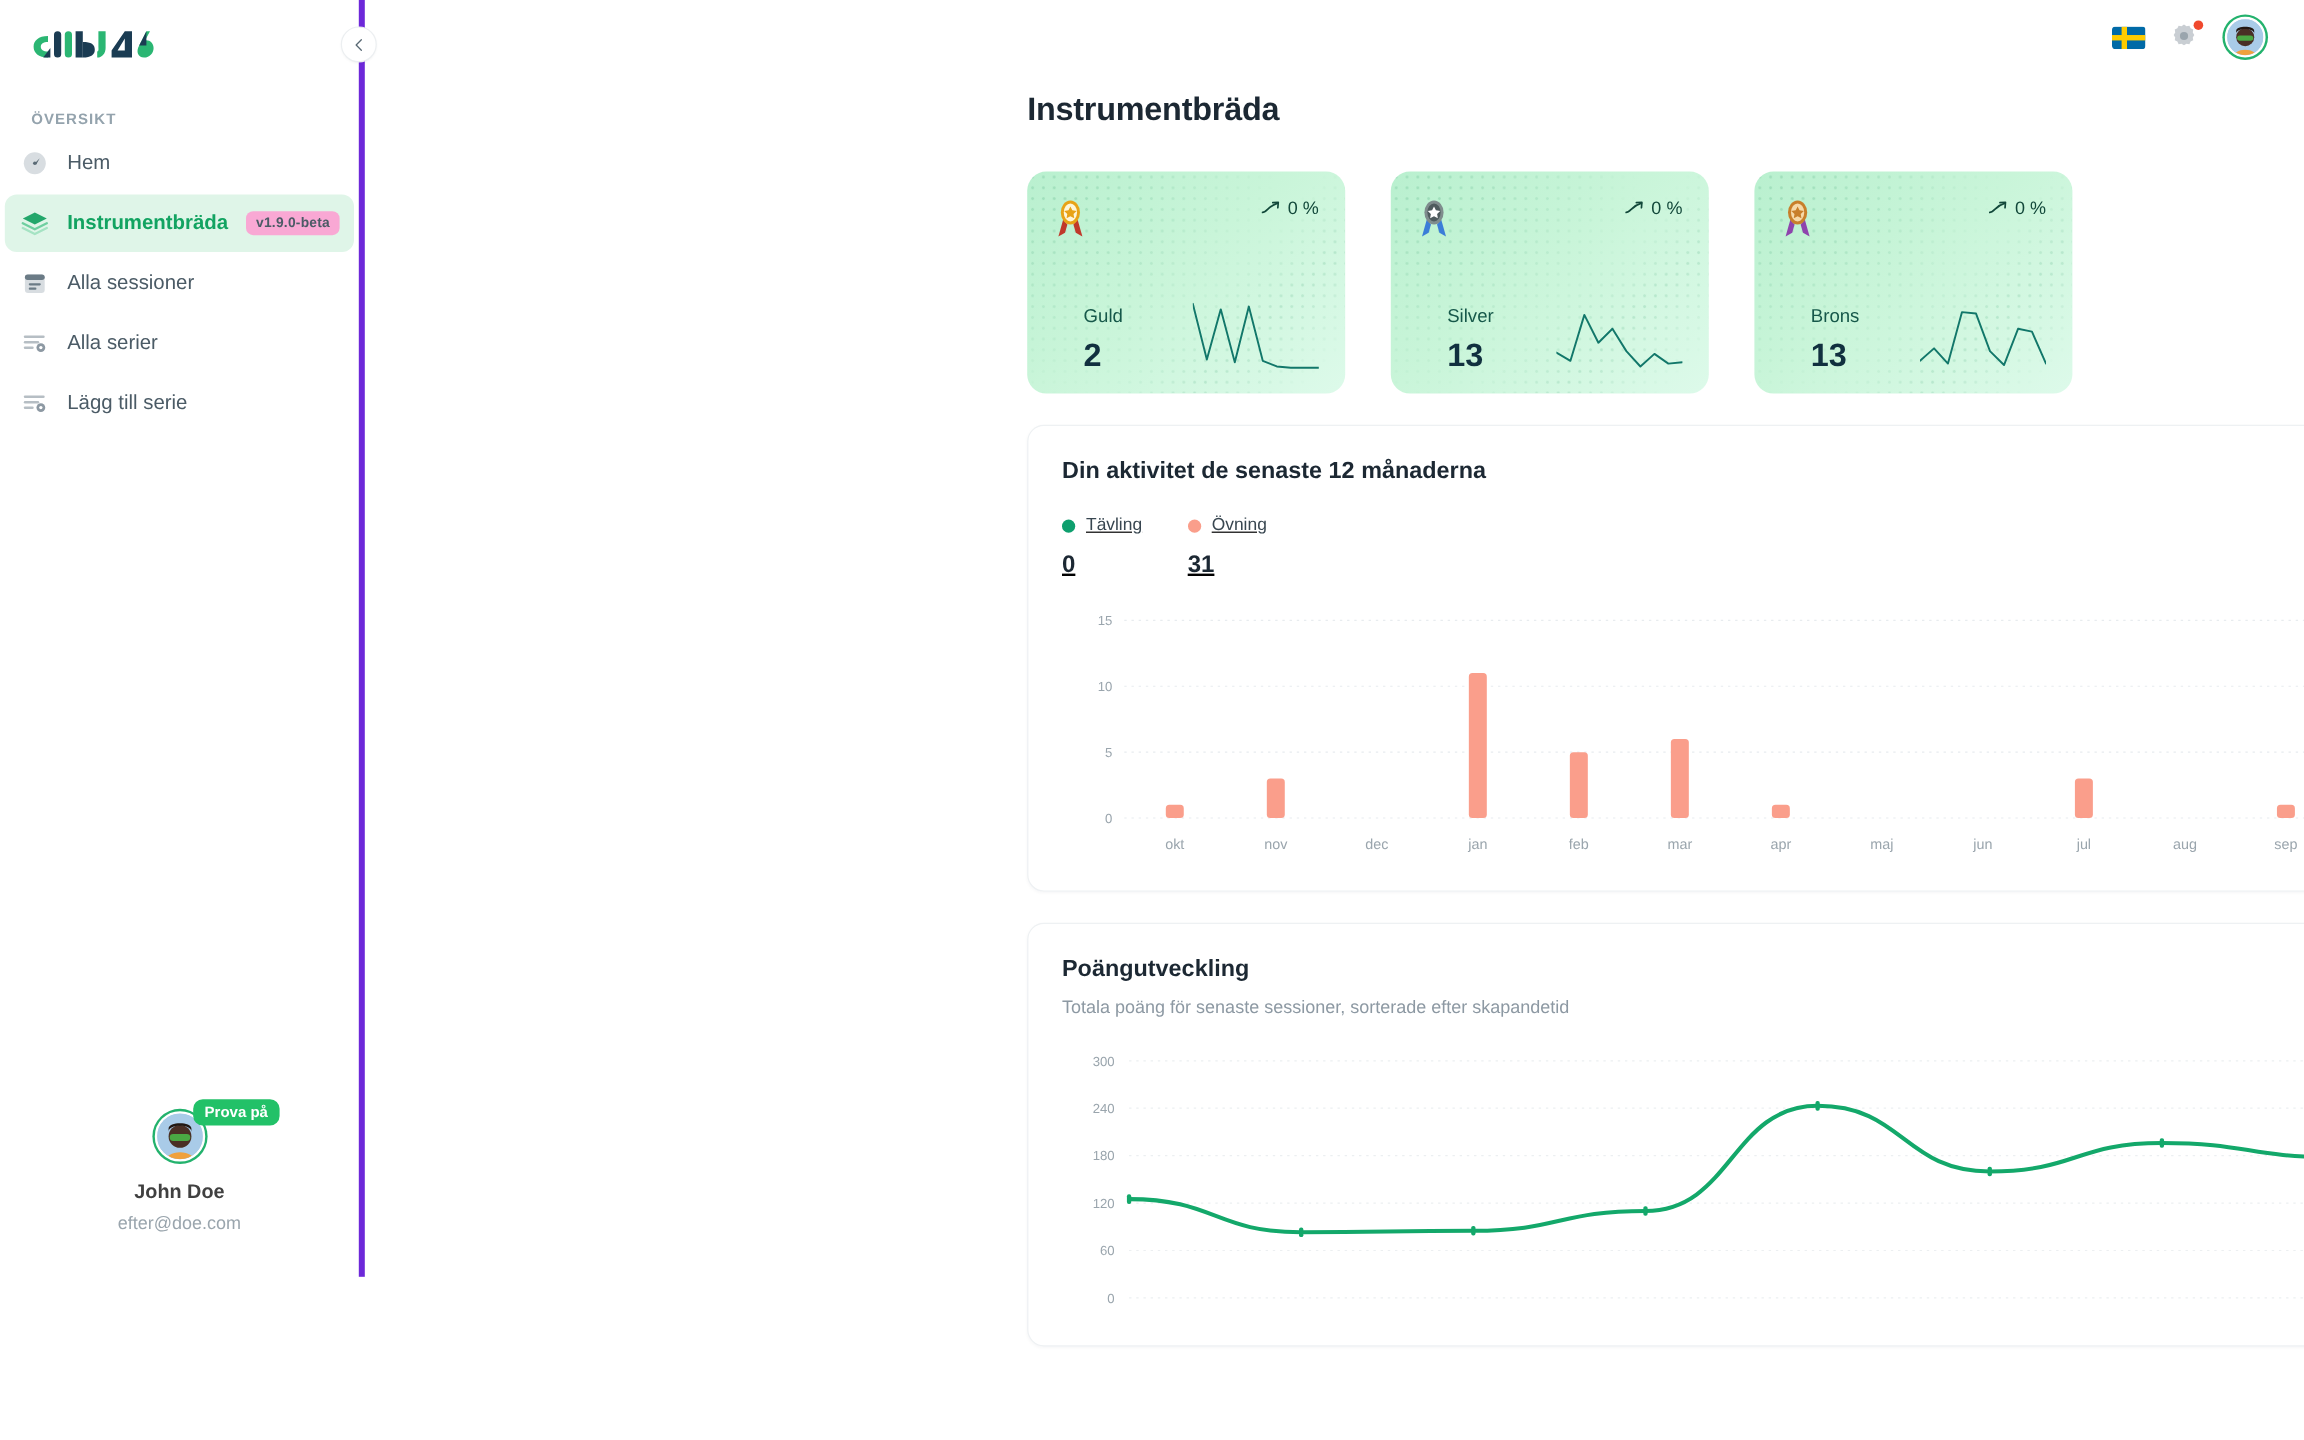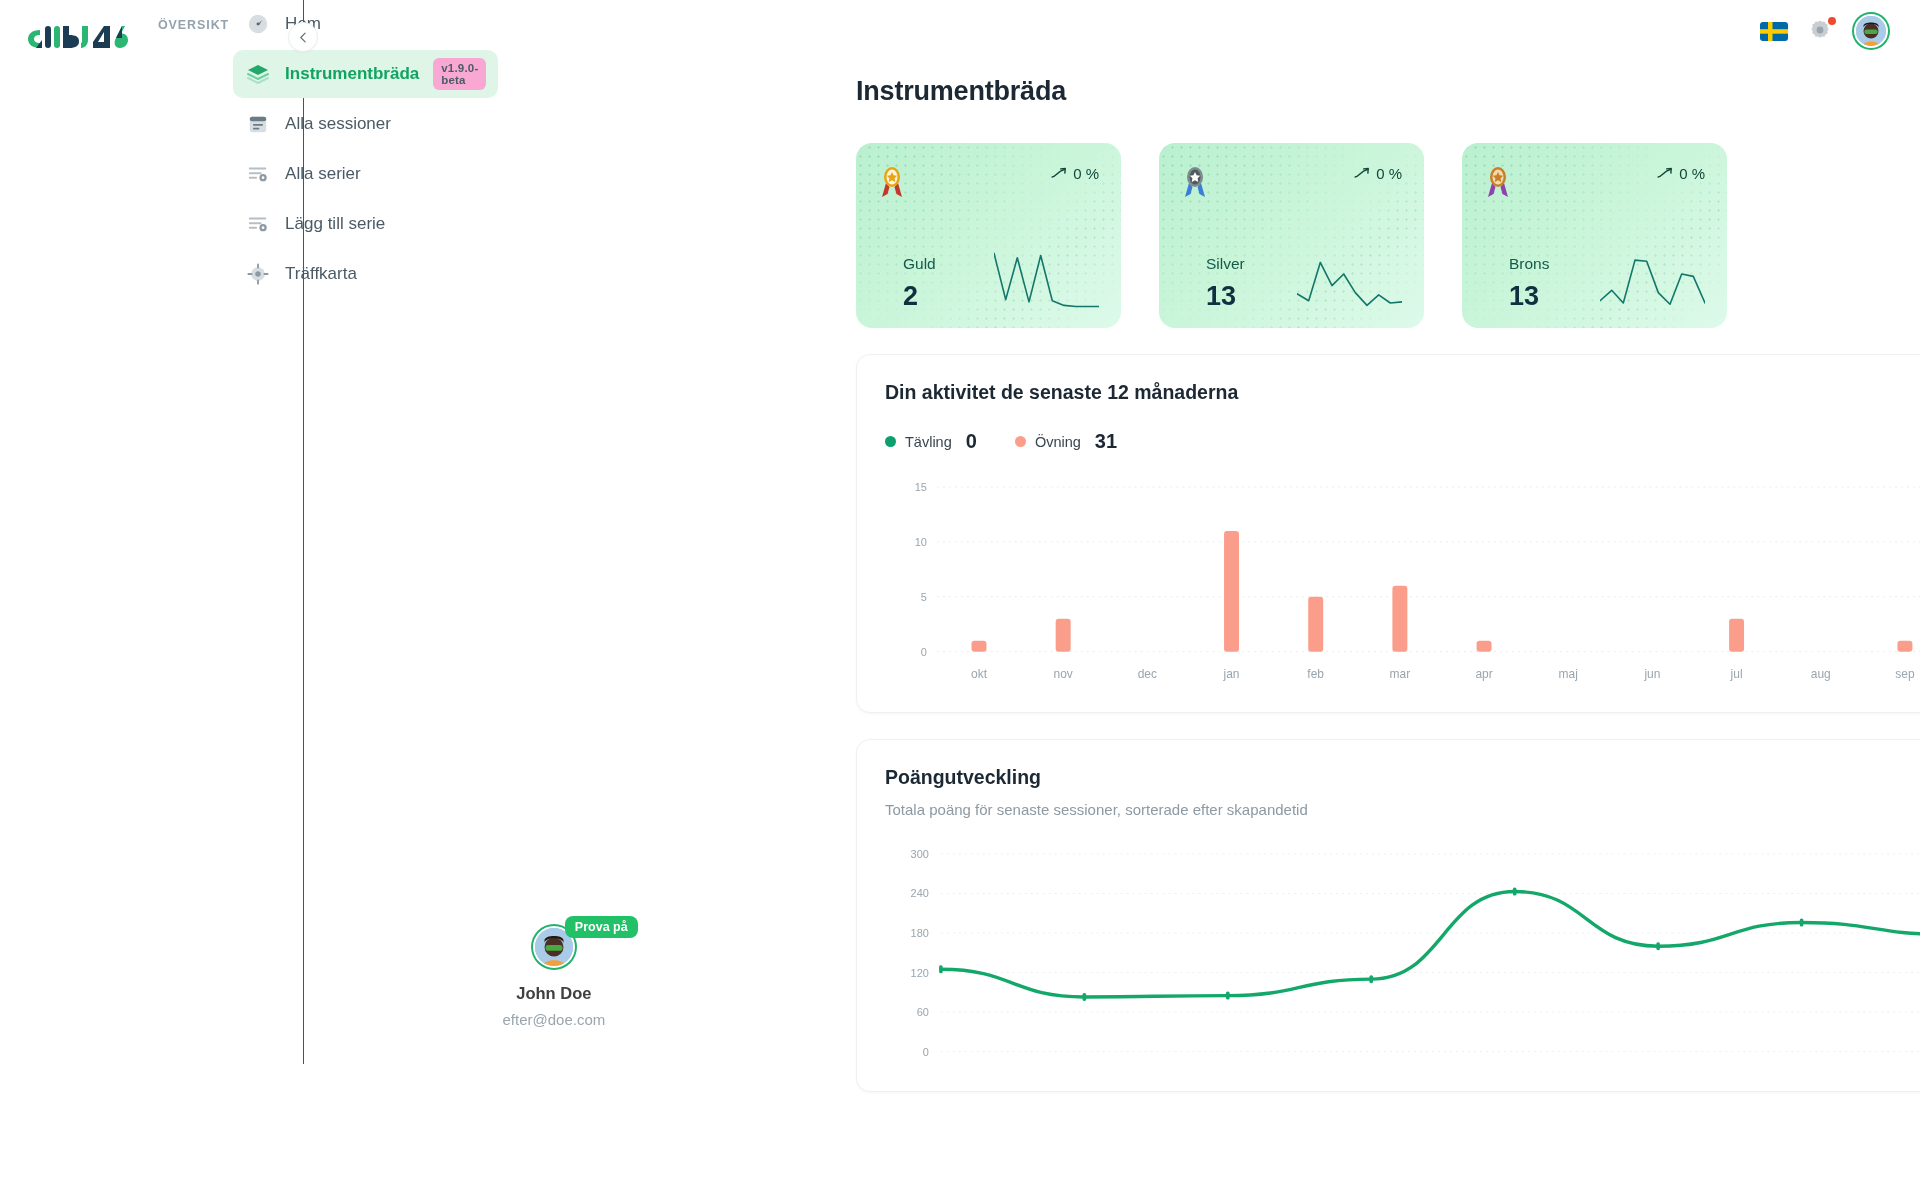--- a/index.html
+++ b/index.html
@@ -8,24 +8,24 @@
     font-family: "Liberation Sans", sans-serif;
     background: #ffffff;
     overflow: hidden;
   }
   #app { display: flex; width: 1920px; height: 1200px; position: relative; }
 
   
   .sidebar {
     width: 304px; height: 1064px;
     background: #ffffff;
-    border-right: 1px solid #6d28d9;
+    border-right: 5px solid #6d28d9;
     position: relative;
     flex: 0 0 304px;
-    display: flex; 
+    display: flex; flex-direction: column;
   }
   .logo-wrap { padding: 22px 0 0 26px; height: 74px; }
   .logo { display: flex; align-items: center; height: 34px; }
   .section-label {
     margin: 18px 0 6px 26px;
     font-size: 12.5px; letter-spacing: .9px;
     color: #94a3ad; font-weight: 600;
   }
   .nav { padding: 0 4px; }
   .nav-item {
@@ -136,21 +136,21 @@
   
   .panel {
     background: #fff; border: 1px solid #eef1f3; border-radius: 14px;
     box-shadow: 0 1px 3px rgba(16,24,40,.04);
     margin-top: 26px; padding: 26px 28px 18px 28px;
   }
   .panel-title { font-size: 19.5px; font-weight: 700; color: #1c2833; }
   .panel-sub { font-size: 15px; color: #8d99a3; margin-top: 12px; }
 
   .legend { display: flex; gap: 38px; margin-top: 26px; }
-  .legend-item { display: flex; flex-direction: row; gap: 14px; }
+  .legend-item { display: flex; flex-direction: column; gap: 14px; text-decoration: underline; }
   .legend-head { display: flex; align-items: center; gap: 9px; font-size: 14.5px; color: #384650; }
   .dot { width: 11px; height: 11px; border-radius: 50%; }
   .legend-val { font-size: 20px; font-weight: 700; color: #1c2833; }
 
   .chart-area { position: relative; margin-top: 26px; }
   svg.chart { display: block; width: 100%; }
 </style>
 </head>
 <body>
 
@@ -233,30 +233,20 @@
             <rect x="2" y="5" width="19" height="2.2" rx="1.1" fill="#b6bec4"></rect>
             <rect x="2" y="10" width="14" height="2.2" rx="1.1" fill="#b6bec4"></rect>
             <rect x="2" y="15" width="9" height="2.2" rx="1.1" fill="#b6bec4"></rect>
             <circle cx="17.5" cy="16" r="4" fill="#8d99a3"></circle>
               <circle cx="17.5" cy="16" r="1.5" fill="#fff"></circle>
           </svg>
         </span>
         <span class="nav-label">Lägg till serie</span>
       </div>
 
-      <div class="nav-item">
-        <span class="nav-icon">
-          <svg width="22" height="22" viewBox="0 0 24 24">
-            <circle cx="12" cy="12" r="7.5" fill="#d8dde1"></circle>
-            <circle cx="12" cy="12" r="3" fill="#8d99a3"></circle>
-            <path d="M12 1.5 L12 5 M12 19 L12 22.5 M1.5 12 L5 12 M19 12 L22.5 12" stroke="#8d99a3" stroke-width="2" stroke-linecap="round"></path>
-          </svg>
-        </span>
-        <span class="nav-label">Träffkarta</span>
-      </div>
     </nav>
 
     <div class="user-block">
       <div class="avatar-row">
         <div class="avatar">
           <svg width="38" height="38" viewBox="0 0 40 40">
             <rect width="40" height="40" fill="#a9cbe8"></rect>
             <path d="M20 34 C10 34 6 40 6 44 L34 44 C34 40 30 34 20 34 Z" fill="#f0a13c"></path>
             <circle cx="20" cy="20" r="10" fill="#4a2f25"></circle>
             <path d="M10 16 C10 9 30 9 30 16 L30 13 C30 7 10 7 10 13 Z" fill="#221712"></path>

